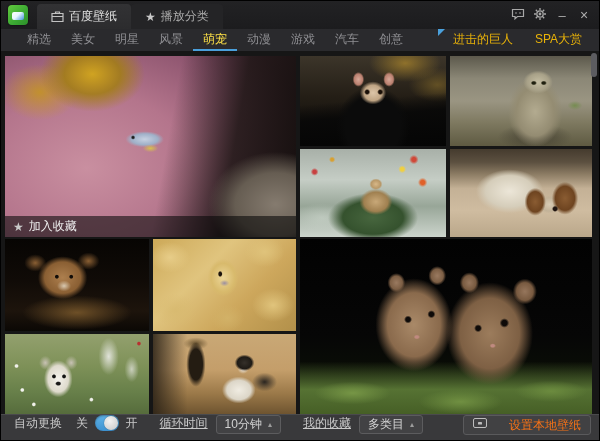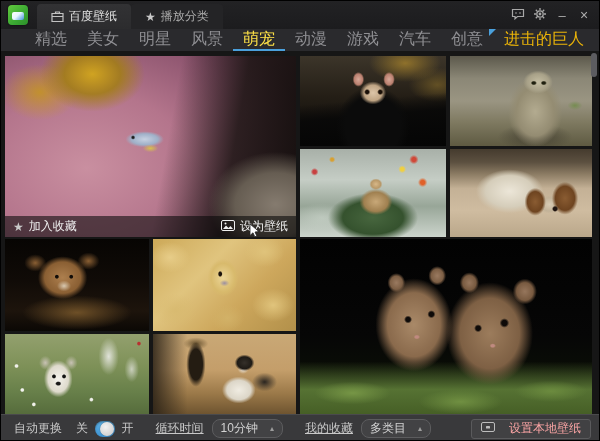--- a/index.html
+++ b/index.html
@@ -18,21 +18,21 @@
   .tab.first { margin-left:36px; }
   .tab.active { background:linear-gradient(#323234,#2c2c2e); color:#e4e4e4; }
   .tab .tabicon { display:inline-flex; }
   .star-glyph { color:#c9c9c9; font-size:12px; line-height:1; }
   .tb-right { position:absolute; right:4px; top:0; height:28px; display:flex; align-items:center; }
   .tb-btn { width:22px; height:20px; display:flex; align-items:center; justify-content:center;
             color:#aeaeae; font-size:13px; cursor:default; }
   .tb-btn.close { font-size:14px; }
 
   
-  .catbar { height:22px; background:#2a2a2d; display:flex; align-items:stretch; padding-left:24px; font-size:16px; }
+  .catbar { height:22px; background:#2a2a2d; display:flex; align-items:stretch; padding-left:16px; font-size:12px; }
   .cat { display:flex; align-items:center; padding:0 10px; color:#8f8f93; border-bottom:2px solid transparent; cursor:default; white-space:nowrap; }
   .cat.active { color:#fde047; border-bottom-color:#4aa0dc; }
   .special-group { margin-left:auto; display:flex; align-items:stretch; position:relative; padding-right:6px; }
   .new-flag { position:absolute; left:-4px; top:0; width:0; height:0;
               border-top:7px solid #4aa0dc; border-right:7px solid transparent; }
   .cat.special { color:#eab308; padding:0 11px; }
 
   
   .content { position:relative; height:363px; background:#161616; overflow:hidden; }
   .photo { position:absolute; overflow:hidden; }
@@ -159,34 +159,34 @@
   .hoverbar { position:absolute; left:0; right:0; bottom:0; height:21px; background:rgba(8,8,8,.58);
               display:flex; align-items:center; justify-content:space-between; padding:0 8px; color:#f0f0f0; font-size:12px; }
   .hv-group { display:flex; align-items:center; gap:5px; position:relative; }
   .cursor-icon { position:absolute; right:28px; top:6px; }
 
   
   .scrollbar { position:absolute; right:1px; top:0; width:7px; height:100%; }
   .scroll-thumb { position:absolute; top:2px; left:0; width:6px; height:24px; border-radius:3px; background:#5c5c60; }
 
   
-  .bottombar { height:28px; background:#39393b; border-top:1px solid #4a4a4c; display:flex; align-items:center;
+  .bottombar { height:28px; background:#39393b; border-top:1px solid #4a4a4c; display:flex; align-items:flex-start;
                padding:0 8px 0 13px; color:#c8c8c8; font-size:12px; }
   .bb-label { white-space:nowrap; } .gap14 { margin-left:14px; } .gap22 { margin-left:22px;text-decoration:underline; }
   .toggle { position:relative; width:37px; height:16px; border-radius:8px; margin:0 7px;
             background:linear-gradient(#5fb2e6,#3e93d2); box-shadow:inset 0 1px 2px rgba(0,0,0,.35); cursor:pointer; }
   .toggle::before { content:""; position:absolute; left:12px; top:4px; width:2px; height:8px; background:rgba(255,255,255,.9); }
   .toggle-knob { position:absolute; right:1px; top:1px; width:14px; height:14px; border-radius:50%;
                  background:radial-gradient(circle at 40% 35%, #f2f2f2, #c6c6c6); box-shadow:0 0 1px rgba(0,0,0,.6); }
-  .dd { display:flex; align-items:center; gap:12px; height:19px; padding:0 8px; margin-left:8px;
-        background:#424244; border:1px solid #5c5c5e; border-radius:8px; color:#d2d2d2; cursor:pointer; white-space:nowrap; }
+  .dd { display:flex; align-items:center; gap:6px; height:19px; padding:0 8px; margin-left:8px;
+        background:#424244; border:1px solid #5c5c5e; border-radius:3px; color:#d2d2d2; cursor:pointer; white-space:nowrap; }
   .dd .arr { font-size:8px; color:#9c9c9c; }
   .bb-spacer { flex:1; }
-  .btn-local { display:flex; align-items:center; gap:14px; height:20px; padding:0 9px;
-               background:#414143; border:1px solid #5a5a5c; border-radius:3px; color:#fca5a5; cursor:pointer; white-space:nowrap;margin-left:40px; }
+  .btn-local { display:flex; align-items:center; gap:22px; height:20px; padding:0 9px;
+               background:#414143; border:1px solid #5a5a5c; border-radius:3px; color:#f97316; cursor:pointer; white-space:nowrap;margin-left:40px; }
 </style>
 </head>
 <body>
 
 <div class="window">
 
   <div class="titlebar">
     <div class="logo"></div>
     <div class="tab first active">
       <span class="tabicon">
@@ -249,35 +249,20 @@
   </div>
 
   <div class="content">
 
     <div class="photo ph-a">
       <div class="hoverbar">
         <span class="hv-group">
           <span class="star-glyph">★</span>
           <span>加入收藏</span>
         </span>
-        <span class="hv-group">
-          <span>
-            <svg width="14" height="11" viewBox="0 0 14 11">
-                <rect x="0.5" y="0.5" width="13" height="10" rx="1.5" fill="none" stroke="#f0f0f0" stroke-width="1"></rect>
-                <path d="M2 9l3-3.5 2.5 2.5 2-2L12 9z" fill="#f0f0f0"></path>
-                <circle cx="4.5" cy="3.5" r="1" fill="#f0f0f0"></circle>
-              </svg>
-          </span>
-          <span>设为壁纸</span>
-          <span class="cursor-icon">
-            <svg width="11" height="14" viewBox="0 0 11 14">
-                <path d="M1 0l0 11.5 3-2.7 1.8 4 2-0.9-1.8-3.9 4-0.4z" fill="#fff" stroke="#222" stroke-width="0.8"></path>
-              </svg>
-          </span>
-        </span>
       </div>
     </div>
 
     <div class="photo ph-b"></div>
     <div class="photo ph-c"></div>
     <div class="photo ph-d"></div>
     <div class="photo ph-e"></div>
     <div class="photo ph-f"></div>
     <div class="photo ph-g"></div>
     <div class="photo ph-h"></div>

